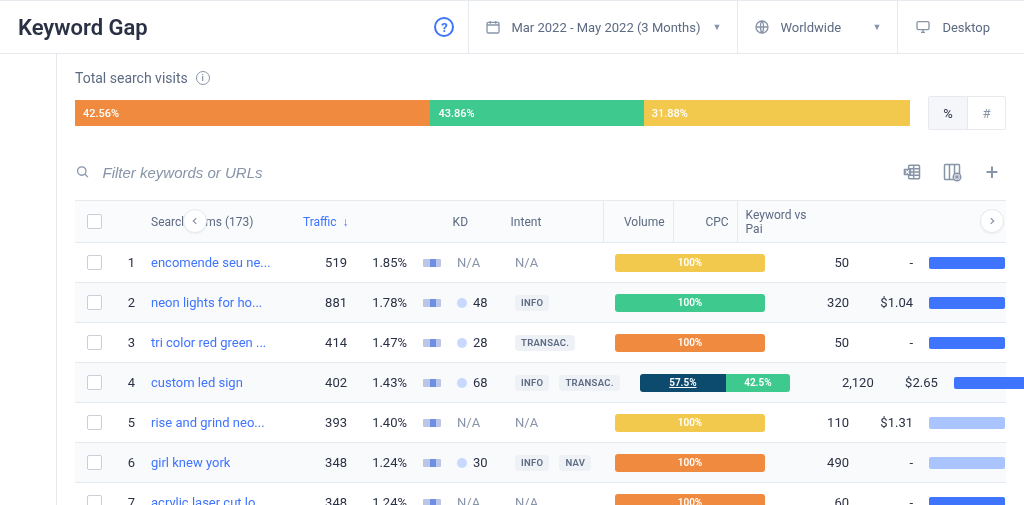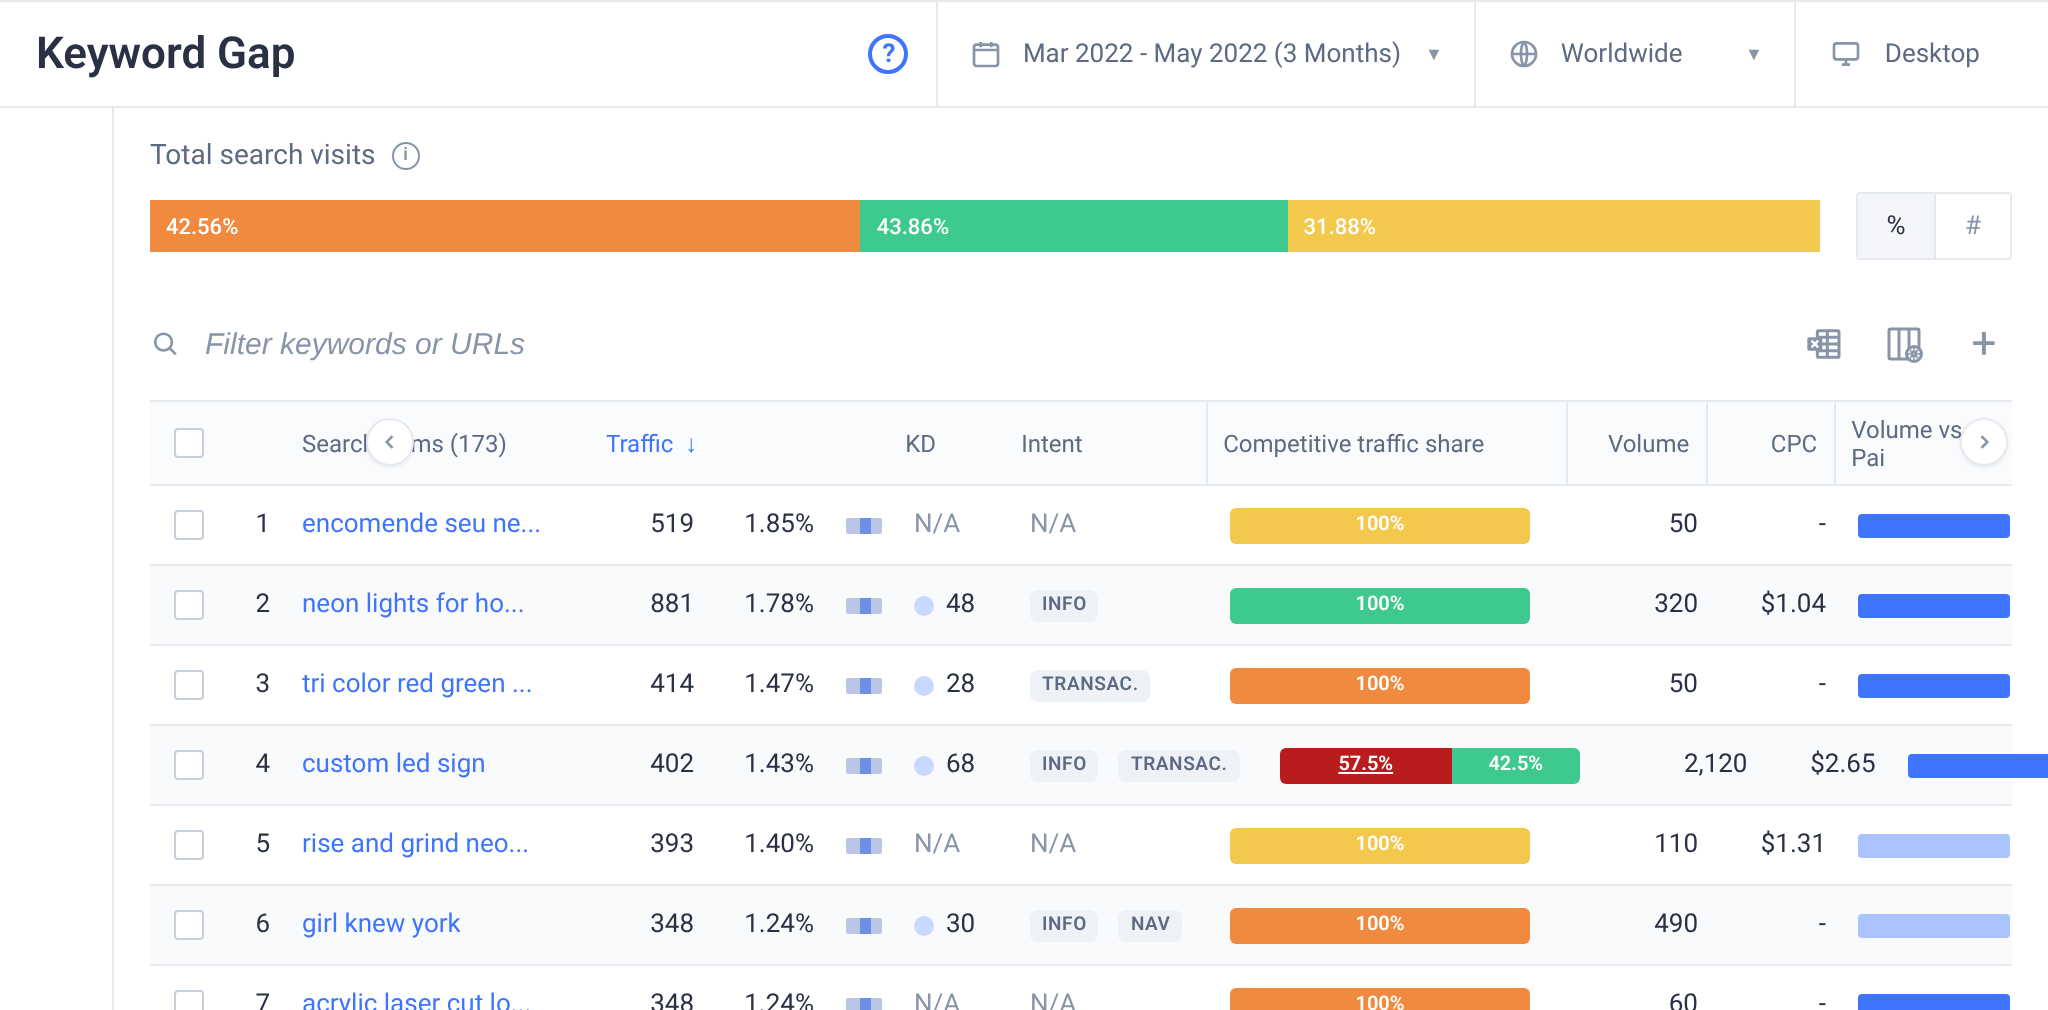--- a/index.html
+++ b/index.html
@@ -204,24 +204,23 @@
         <div class="col c-idx"></div>
         <div class="col c-term">Search terms (173)</div>
         <div class="col c-traffic">
           <span>Traffic</span>
           <span class="sort-arrow">↓</span>
         </div>
         <div class="col c-pct"></div>
         <div class="col c-trend"></div>
         <div class="col c-kd">KD</div>
         <div class="col c-intent">Intent</div>
-        <div class="col c-share">Competitive traffic share</div>
         <div class="col c-vol">Volume</div>
         <div class="col c-cpc">CPC</div>
-        <div class="col c-ovp">Volume vs Pai</div>
+        <div class="col c-ovp">Keyword vs Pai</div>
       </div>
 
       <div id="tbody">
           <div class="trow">
             <div class="col c-check">
               <span class="chk"></span>
             </div>
             <div class="col c-idx num">1</div>
             <div class="col c-term">
               <span class="term-link">encomende seu ne...</span>
@@ -332,21 +331,21 @@
                 <span class="kd-dot"></span>
                 <span class="num">68</span>
               </div>
             </div>
             <div class="col c-intent">
               <span class="chip">INFO</span>
               <span class="chip">TRANSAC.</span>
             </div>
             <div class="col c-share">
               <div class="share-bar">
-                <div class="share-seg" style="background: #b91c1c; width: 57.5%; text-decoration: underline;">57.5%</div>
+                <div class="share-seg" style="background: #0c4a6e; width: 57.5%; text-decoration: underline;">57.5%</div>
                 <div class="share-seg" style="background: rgb(62, 201, 142); width: 42.5%;">42.5%</div>
               </div>
             </div>
             <div class="col c-vol num">2,120</div>
             <div class="col c-cpc num">$2.65</div>
             <div class="col c-ovp">
               <div class="ovp-bar"></div>
             </div>
           </div>
           <div class="trow">

